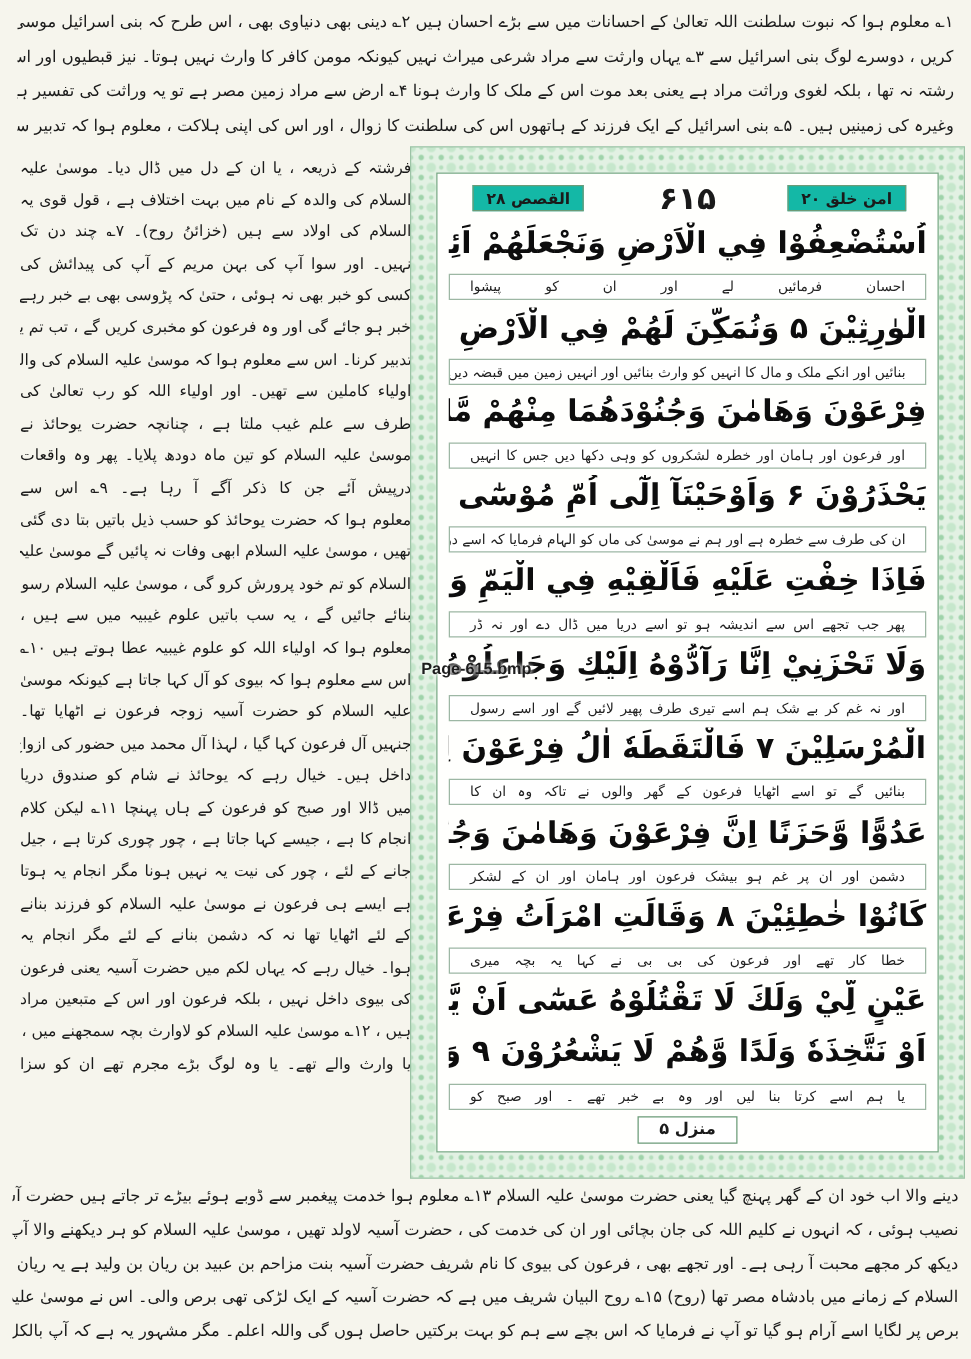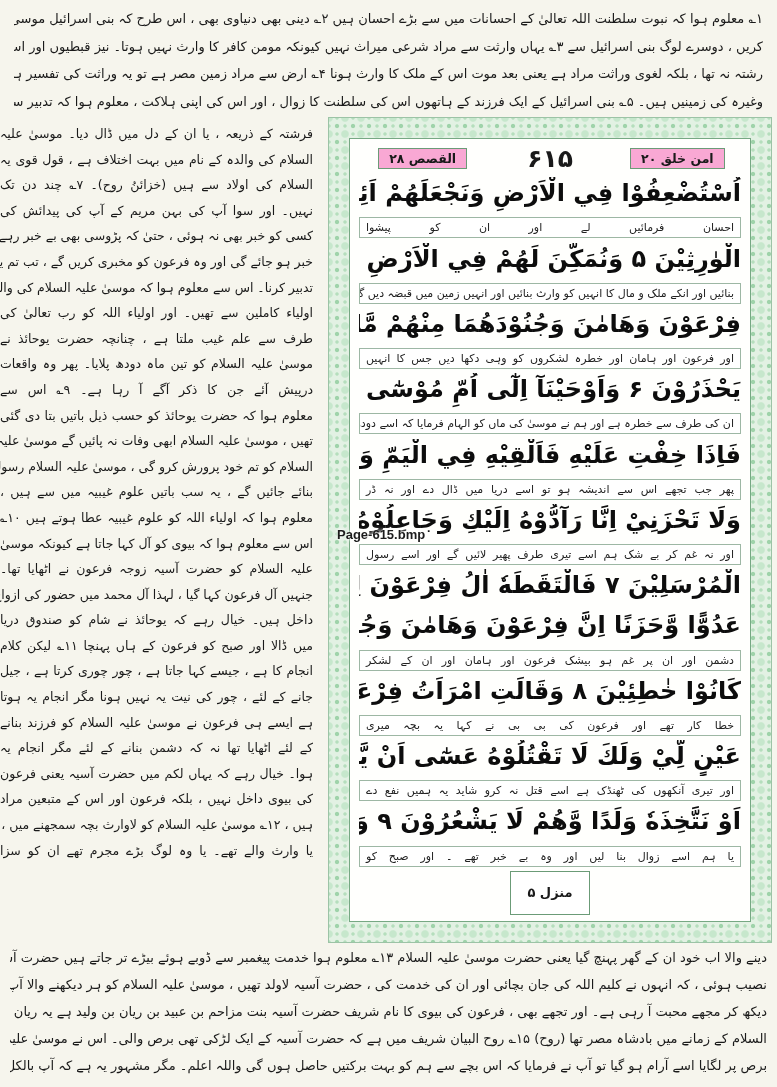--- a/index.html
+++ b/index.html
@@ -10,21 +10,21 @@
   }
   
   .t-line{
     white-space:nowrap;overflow:hidden;direction:rtl;
     text-align:justify;text-align-last:justify;
   }
   
   .top-notes{position:absolute;top:5px;left:14px;right:14px;height:112px;}
   .top-notes .t-line{height:27.5px;line-height:27.5px;font-size:13px;}
   
-  .side-notes{position:absolute;top:121px;left:0;width:313px;height:821px;overflow:hidden;}
+  .side-notes{position:absolute;top:121px;left:16px;width:313px;height:821px;overflow:hidden;}
   .side-notes .t-line{height:25.6px;line-height:25.6px;font-size:12.5px;}
   
   .bottom-notes{position:absolute;top:944px;left:10px;right:10px;height:140px;}
   .bottom-notes .t-line{height:27px;line-height:27px;font-size:13px;}
   
   .quran-frame{
     position:absolute;left:328px;top:117px;width:444px;height:826px;
     box-sizing:border-box;padding:20px;
     background-color:#e2f1e3;
     background-image:
@@ -39,39 +39,39 @@
     width:100%;height:100%;box-sizing:border-box;
     background:#fffffd;border:1px solid #76a883;
     display:flex;flex-direction:column;justify-content:space-between;
     padding:5px 9px 6px 9px;
   }
   .quran-header{
     display:grid;grid-template-columns:1fr 1fr 1fr;align-items:center;
     direction:rtl;height:27px;margin-bottom:2px;
   }
   .hdr-box{
-    justify-self:center;border:1px solid #6b9b77;background:#f9a8d4;
+    justify-self:center;border:1px solid #6b9b77;background:#14b8a6;
     font-size:12.5px;font-weight:bold;padding:1px 10px;line-height:17px;
     white-space:nowrap;
   }
   .hdr-num{justify-self:center;font-size:25px;font-weight:bold;letter-spacing:2px;}
   .arabic-line{
     direction:rtl;white-space:nowrap;overflow:hidden;
     text-align:justify;text-align-last:justify;
     font-weight:bold;font-size:24px;line-height:33px;height:36px;color:#0d0d0d;
   }
   .urdu-line{
     direction:rtl;white-space:nowrap;overflow:hidden;
     text-align:justify;text-align-last:justify;
     border:1px solid #9db7a4;background:#fff;
-    font-size:11px;line-height:19px;height:19px;padding:0 6px;color:#222;
+    font-size:11px;line-height:19px;height:19px;padding:0 16px;color:#222;
   }
   .manzil-badge{
     align-self:center;border:1px solid #6b9b77;background:#fff;
-    font-size:13px;font-weight:bold;padding:12px 16px;line-height:18px;
+    font-size:13px;font-weight:bold;padding:1px 16px;line-height:18px;
   }
   .filename-label{
     position:absolute;left:337px;top:527px;z-index:6;
     font-family:"Liberation Sans",sans-serif;font-weight:bold;font-size:13px;
     color:#1c1c1c;text-shadow:0 0 3px #ffffff,0 0 5px #ffffff;direction:ltr;
   }
 </style>
 </head>
 <body>
 
@@ -135,32 +135,32 @@
     <div class="arabic-line">يَحْذَرُوْنَ ۶ وَاَوْحَيْنَآ اِلٰٓى اُمِّ مُوْسٰٓى اَنْ اَرْضِعِيْهِ</div>
     <div class="urdu-line">ان کی طرف سے خطرہ ہے اور ہم نے موسیٰ کی ماں کو الہام فرمایا کہ اسے دودھ پلا</div>
 
     <div class="arabic-line">فَاِذَا خِفْتِ عَلَيْهِ فَاَلْقِيْهِ فِي الْيَمِّ وَلَا تَخَافِيْ</div>
     <div class="urdu-line">پھر جب تجھے اس سے اندیشہ ہو تو اسے دریا میں ڈال دے اور نہ ڈر</div>
 
     <div class="arabic-line">وَلَا تَحْزَنِيْ اِنَّا رَآدُّوْهُ اِلَيْكِ وَجَاعِلُوْهُ مِنَ</div>
     <div class="urdu-line">اور نہ غم کر بے شک ہم اسے تیری طرف پھیر لائیں گے اور اسے رسول</div>
 
     <div class="arabic-line">الْمُرْسَلِيْنَ ۷ فَالْتَقَطَهٗ اٰلُ فِرْعَوْنَ لِيَكُوْنَ لَهُمْ</div>
+    <div class="urdu-line">بنائیں گے تو اسے اٹھایا فرعون کے گھر والوں نے تاکہ وہ ان کا</div>
 
     <div class="arabic-line">عَدُوًّا وَّحَزَنًا اِنَّ فِرْعَوْنَ وَهَامٰنَ وَجُنُوْدَهُمَا</div>
     <div class="urdu-line">دشمن اور ان پر غم ہو بیشک فرعون اور ہامان اور ان کے لشکر</div>
 
     <div class="arabic-line">كَانُوْا خٰطِئِيْنَ ۸ وَقَالَتِ امْرَاَتُ فِرْعَوْنَ قُرَّتُ</div>
     <div class="urdu-line">خطا کار تھے اور فرعون کی بی بی نے کہا یہ بچہ میری</div>
 
     <div class="arabic-line">عَيْنٍ لِّيْ وَلَكَ لَا تَقْتُلُوْهُ عَسٰٓى اَنْ يَّنْفَعَنَآ</div>
-    <div class="urdu-line">اور تیری آنکھوں کی ٹھنڈک ہے اسے قتل نہ کرو شاید یہ ہمیں نفع دے</div>
 
     <div class="arabic-line">اَوْ نَتَّخِذَهٗ وَلَدًا وَّهُمْ لَا يَشْعُرُوْنَ ۹ وَاَصْبَحَ</div>
-    <div class="urdu-line">یا ہم اسے زوال بنا لیں اور وہ بے خبر تھے ۔ اور صبح کو</div>
+    <div class="urdu-line">یا ہم اسے کرتا بنا لیں اور وہ بے خبر تھے ۔ اور صبح کو</div>
 
     <div class="manzil-badge">منزل ۵</div>
   </div>
 </div>
 
 <div class="filename-label">Page-615.bmp</div>
 
 <div class="bottom-notes">
     <div class="t-line">دینے والا اب خود ان کے گھر پہنچ گیا یعنی حضرت موسیٰ علیہ السلام ۱۳؎ معلوم ہوا خدمت پیغمبر سے ڈوبے ہوئے بیڑے تر جاتے ہیں حضرت آسیہ کو یہ عظمت اس لئے</div>
     <div class="t-line">نصیب ہوئی ، کہ انہوں نے کلیم اللہ کی جان بچائی اور ان کی خدمت کی ، حضرت آسیہ لاولد تھیں ، موسیٰ علیہ السلام کو ہر دیکھنے والا آپ پر عاشق ہو جاتا تھا ۱۴؎ یعنی اے</div>

